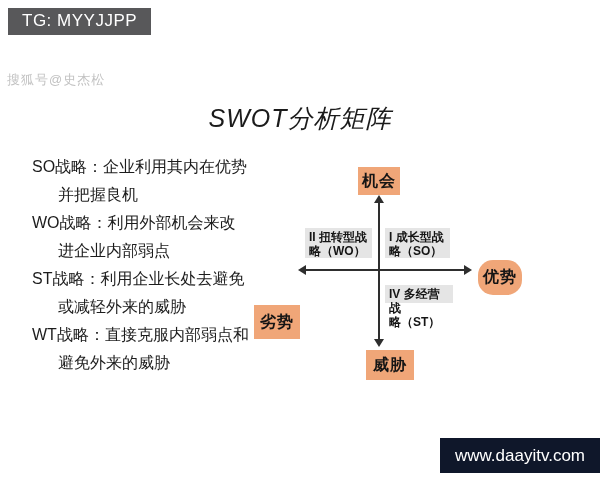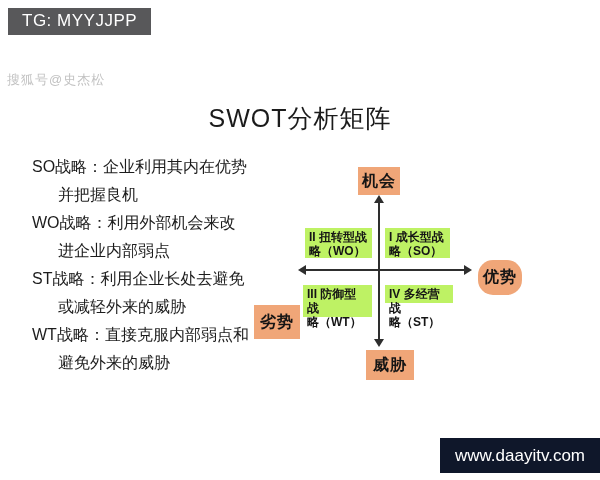--- a/index.html
+++ b/index.html
@@ -31,20 +31,21 @@
   }
   .main-title {
     position: absolute;
     left: 0; top: 102px;
     width: 600px;
     text-align: center;
     font-size: 25px;
     color: #1b1b1b;
     font-weight: 400;
     letter-spacing: 1px;
+    font-style: italic;
   }
   .descriptions {
     position: absolute;
     left: 32px; top: 153px;
     width: 245px;
     font-size: 16px;
     line-height: 28px;
     color: #1c1c1c;
   }
   .desc-line2 { padding-left: 26px; }
@@ -73,21 +74,21 @@
     align-items: center;
     justify-content: center;
     letter-spacing: 1px;
   }
   .label-top    { left: 358px; top: 167px; width: 42px; height: 28px; }
   .label-bottom { left: 366px; top: 350px; width: 48px; height: 30px; }
   .label-left   { left: 254px; top: 261px; width: 46px; height: 34px; margin-top: 44px; }
   .label-right  { left: 478px; top: 260px; width: 44px; height: 35px; border-radius: 15px; }
   .quadrant {
     position: absolute;
-    background: #bef264;
+    background: #e5e5e5;
     color: #151515;
     font-weight: 700;
     font-size: 12px;
     line-height: 14px;
     padding: 2px 4px;
   }
   .q2 { left: 305px; top: 228px; width: 67px; height: 30px; }
   .q1 { left: 385px; top: 228px; width: 65px; height: 30px; }
   .q3 { left: 303px; top: 285px; width: 69px; height: 32px; }
   .q4 { left: 385px; top: 285px; width: 68px; height: 18px; }
@@ -140,24 +141,20 @@
     <div class="axis-label label-right">优势</div>
 
     <div class="quadrant q2">
       <div>II 扭转型战</div>
       <div>略（WO）</div>
     </div>
     <div class="quadrant q1">
       <div>I 成长型战</div>
       <div>略（SO）</div>
     </div>
-    <div class="quadrant q3">
-      <div>III 防御型战</div>
-      <div>略（WT）</div>
-    </div>
     <div class="quadrant q4">
       <div>IV 多经营战</div>
       <div>略（ST）</div>
     </div>
 
   </div>
 
   <div class="site-badge">www.daayitv.com</div>
 
 </div>

